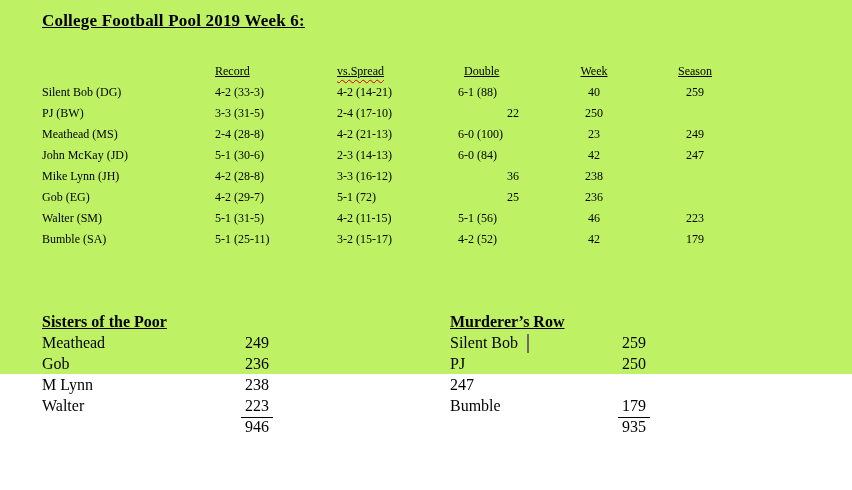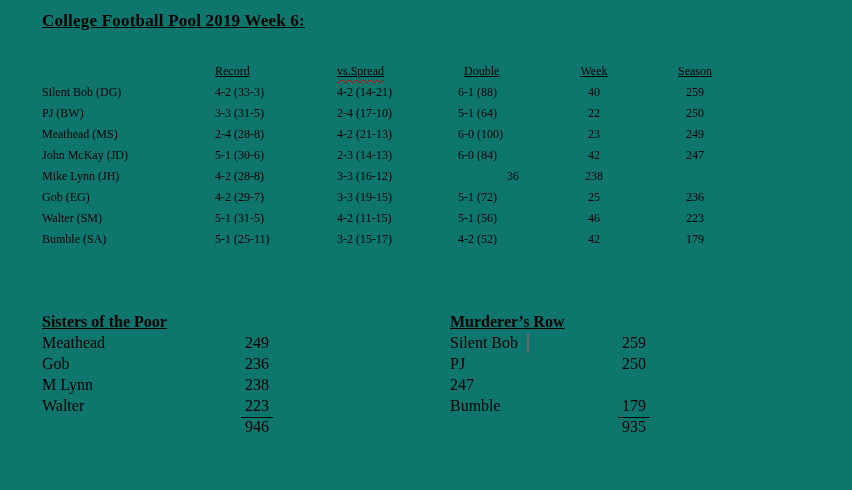--- a/index.html
+++ b/index.html
@@ -5,22 +5,22 @@
   * { margin: 0; padding: 0; box-sizing: border-box; }
   html, body { background: #ffffff; }
   body {
     width: 852px; height: 490px;
     font-family: "Liberation Serif", "DejaVu Serif", serif;
     color: #000000;
     overflow: hidden;
   }
   .doc-canvas {
     position: relative;
-    width: 852px; height: 490px;
-    background: #0f766e;
+    width: 852px; height: 374px;
+    background: #bef264;
   }
 
   
   .doc-title {
     position: absolute; left: 42px; top: 11px;
     font-size: 17px; font-weight: bold;
     text-decoration: underline;
     letter-spacing: 0.2px;
     white-space: nowrap;
   }
@@ -96,21 +96,20 @@
         <div class="c-spread">4-2 (14-21)</div>
         <div class="c-double">6-1 (88)</div>
         <div class="c-week">40</div>
         <div class="c-season">259</div>
       </div>
 
       <div class="trow">
         <div class="c-name">PJ (BW)</div>
         <div class="c-record">3-3 (31-5)</div>
         <div class="c-spread">2-4 (17-10)</div>
-        <div class="c-double">5-1 (64)</div>
         <div class="c-week">22</div>
         <div class="c-season">250</div>
       </div>
 
       <div class="trow">
         <div class="c-name">Meathead (MS)</div>
         <div class="c-record">2-4 (28-8)</div>
         <div class="c-spread">4-2 (21-13)</div>
         <div class="c-double">6-0 (100)</div>
         <div class="c-week">23</div>
@@ -130,21 +129,20 @@
         <div class="c-name">Mike Lynn (JH)</div>
         <div class="c-record">4-2 (28-8)</div>
         <div class="c-spread">3-3 (16-12)</div>
         <div class="c-week">36</div>
         <div class="c-season">238</div>
       </div>
 
       <div class="trow">
         <div class="c-name">Gob (EG)</div>
         <div class="c-record">4-2 (29-7)</div>
-        <div class="c-spread">3-3 (19-15)</div>
         <div class="c-double">5-1 (72)</div>
         <div class="c-week">25</div>
         <div class="c-season">236</div>
       </div>
 
       <div class="trow">
         <div class="c-name">Walter (SM)</div>
         <div class="c-record">5-1 (31-5)</div>
         <div class="c-spread">4-2 (11-15)</div>
         <div class="c-double">5-1 (56)</div>

